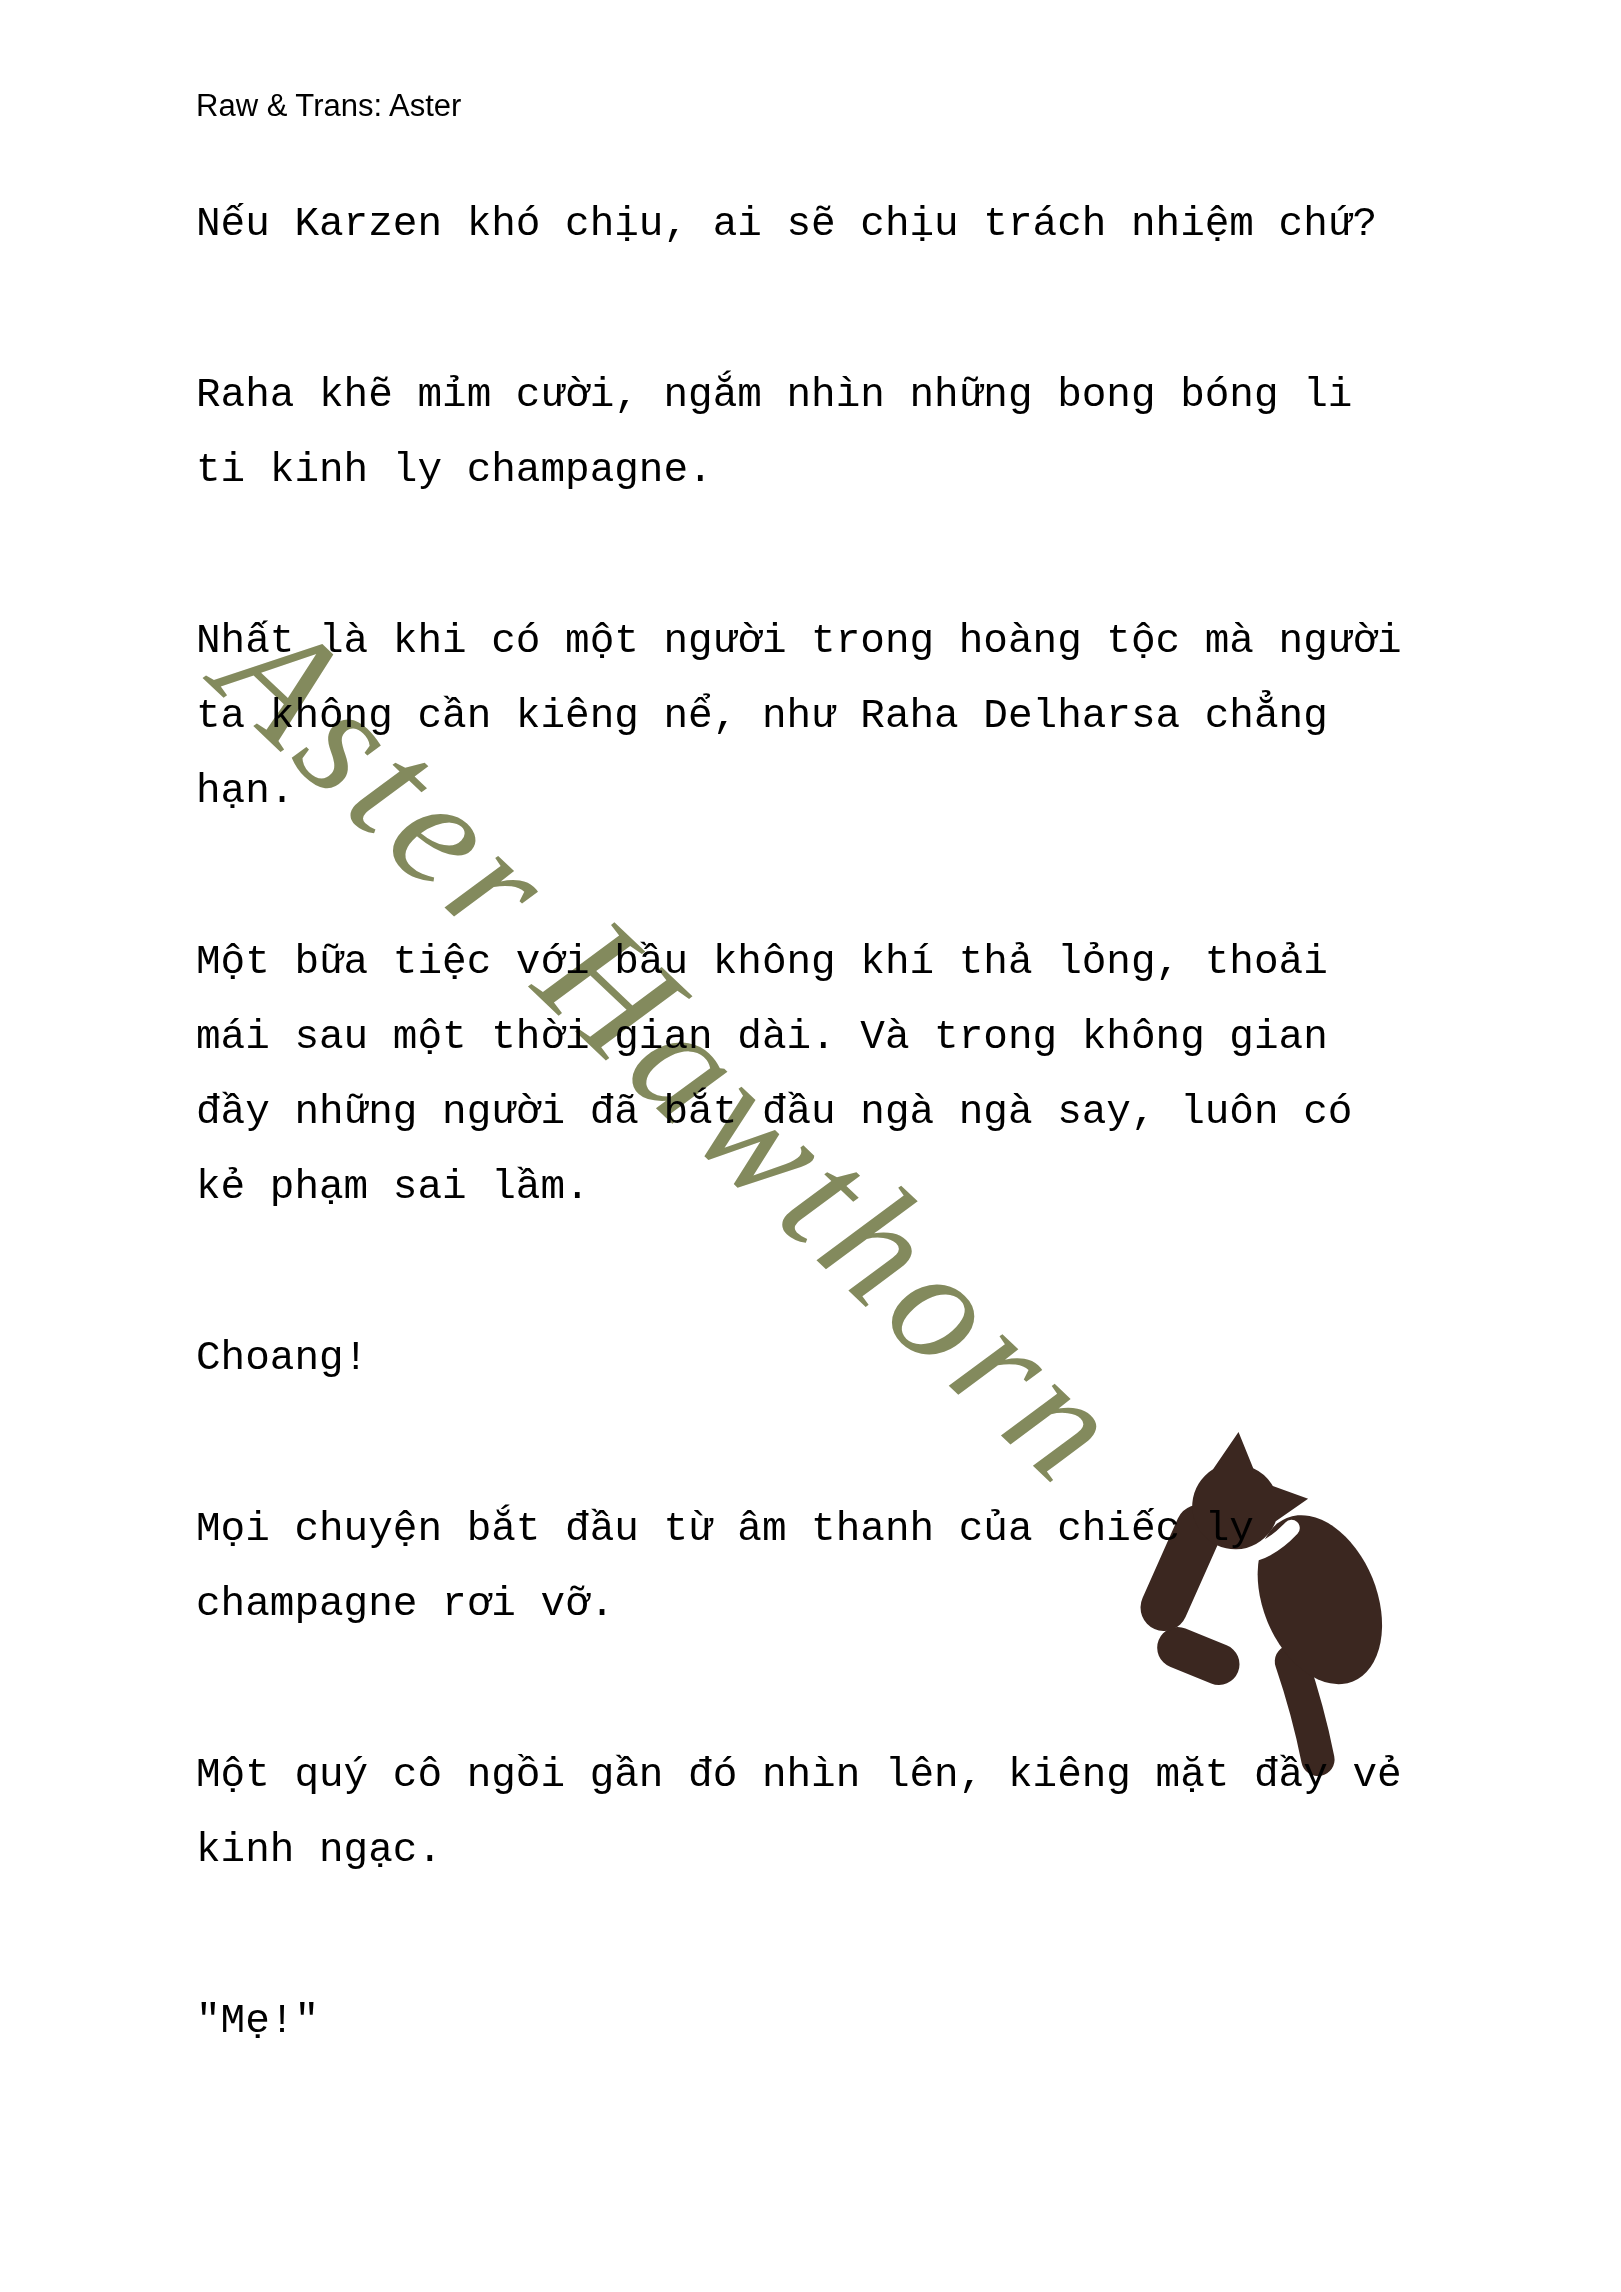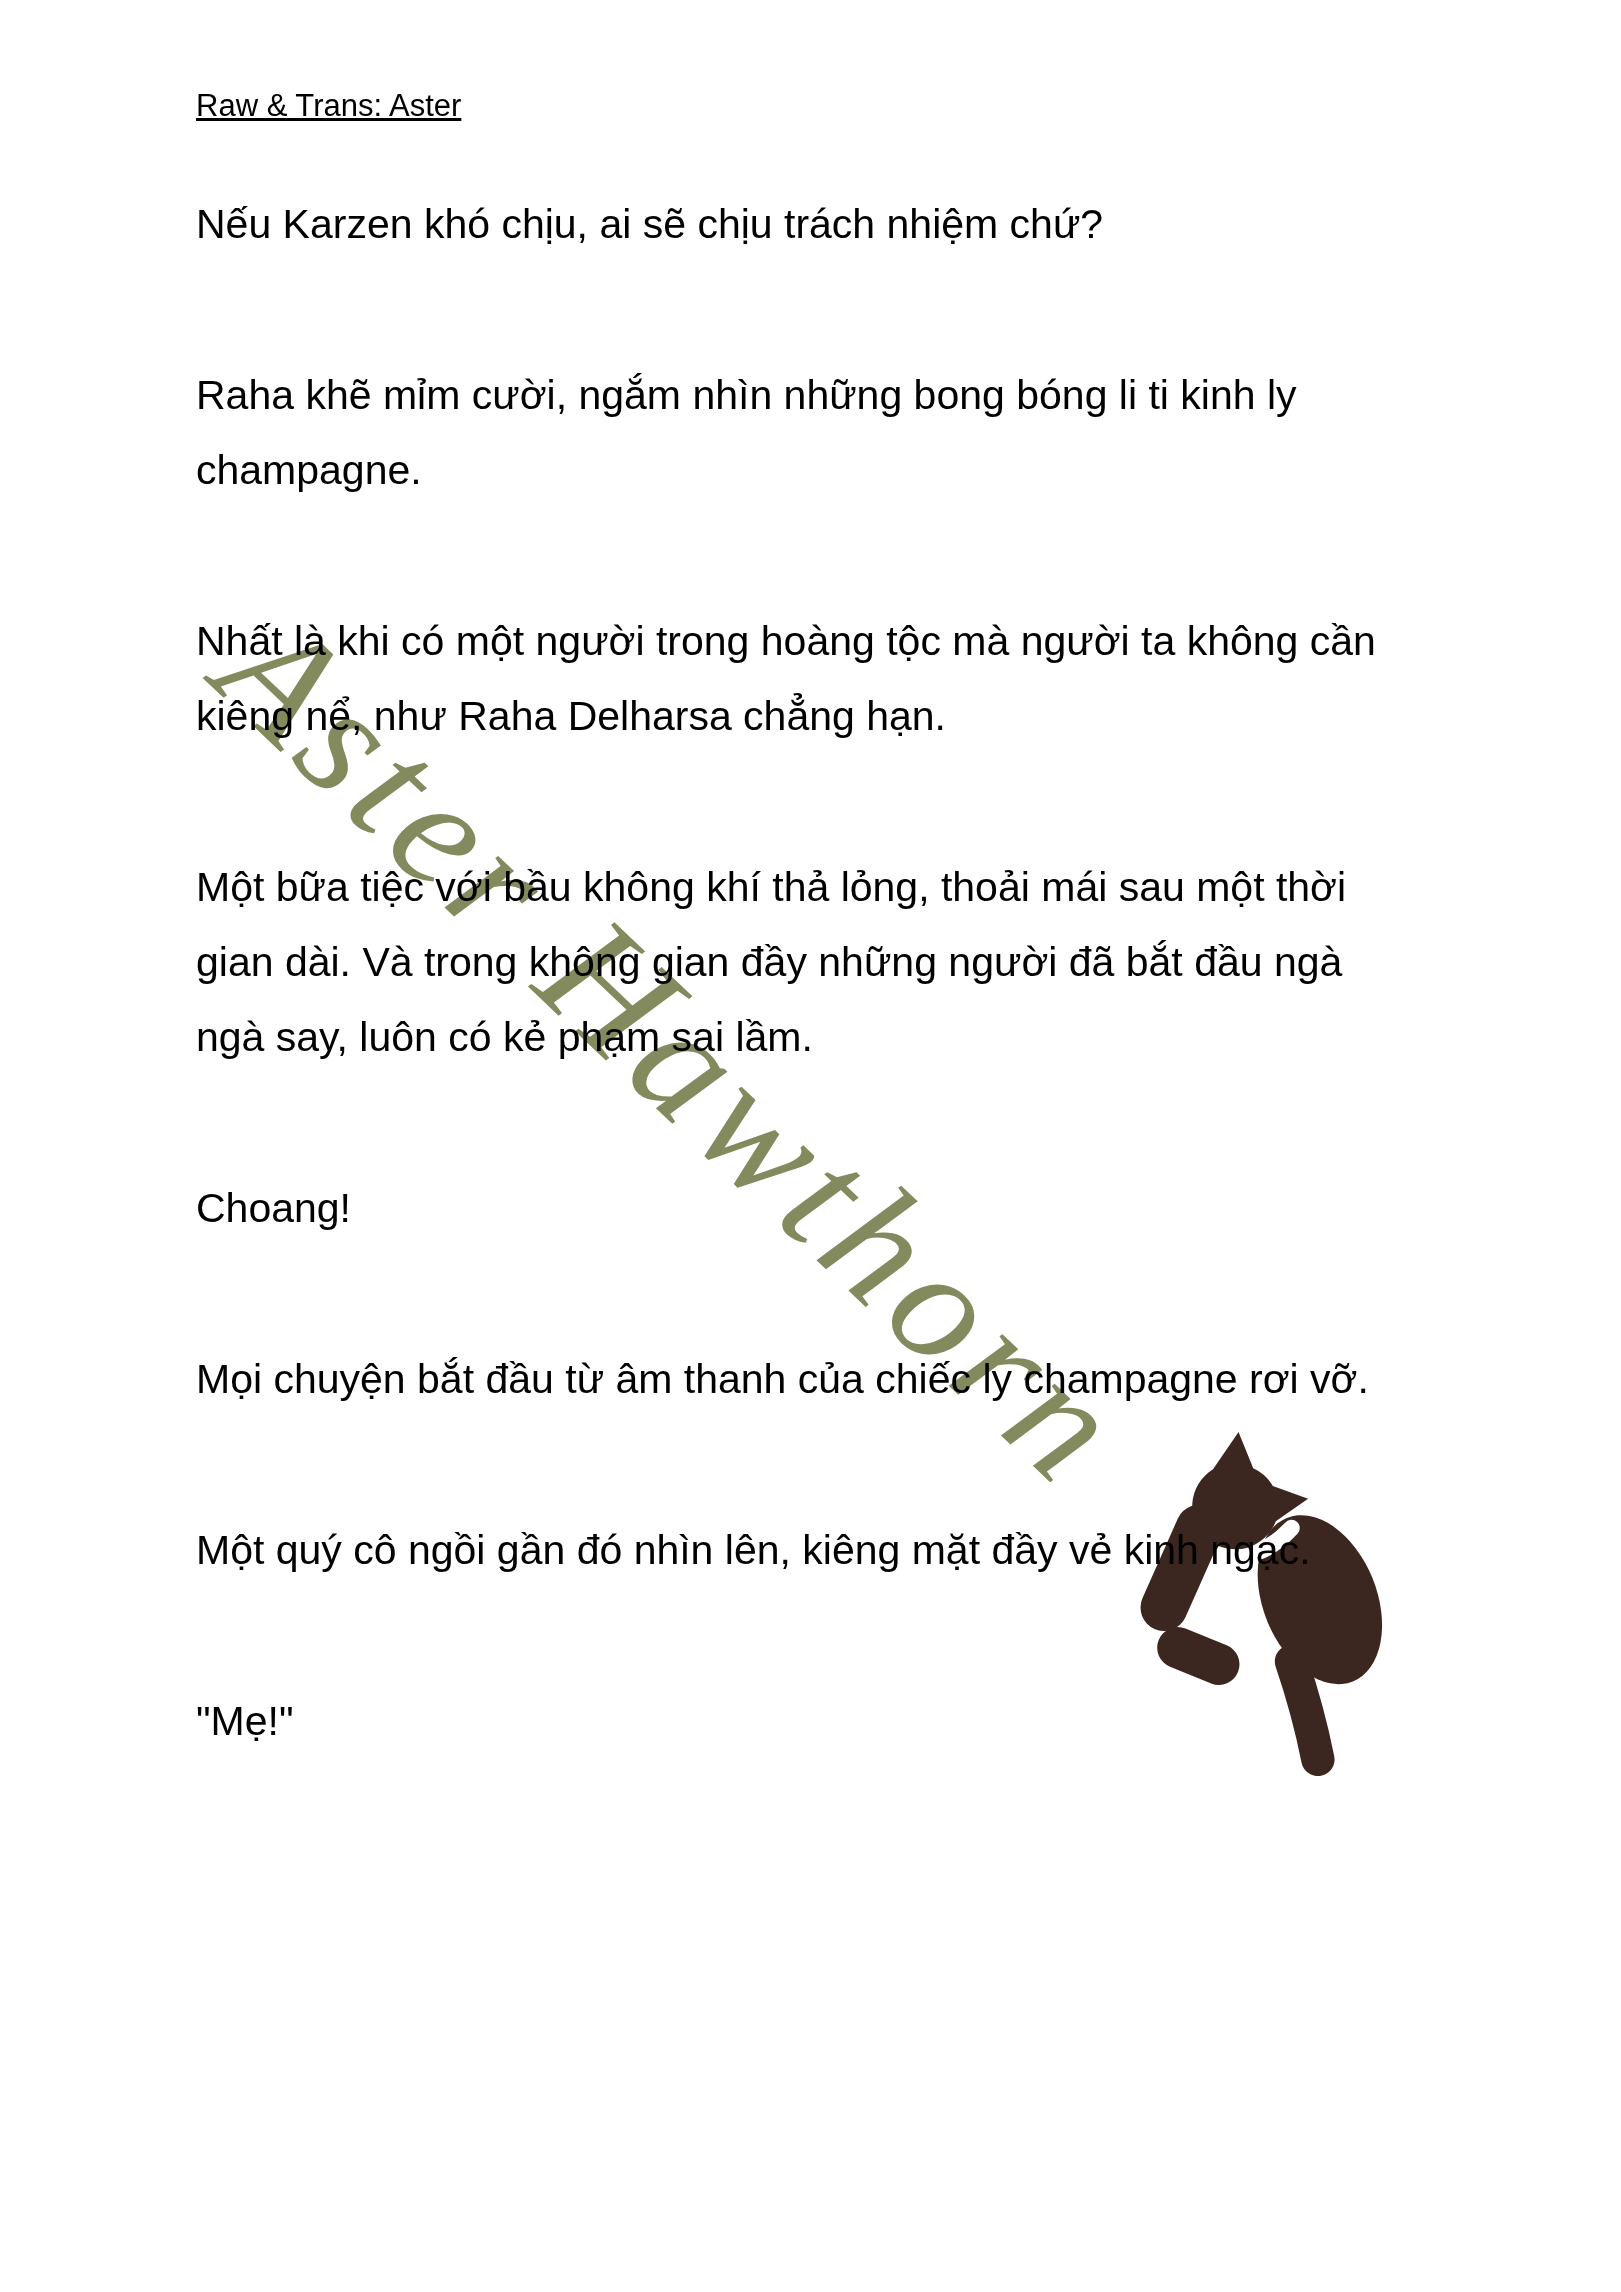--- a/index.html
+++ b/index.html
@@ -8,21 +8,21 @@
     width:1621px;height:2293px;
     background:#ffffff;
     overflow:hidden;
     font-family:"Liberation Serif", serif;
     color:#000000;
   }
   .credit{
     position:absolute;left:196px;top:86px;
     font-family:"Liberation Sans", sans-serif;
     font-size:31px;line-height:39px;color:#000;
-    z-index:3;white-space:nowrap;text-decoration:underline;
+    z-index:3;white-space:nowrap;
   }
   .watermark{
     position:absolute;left:302px;top:586px;
     font-family:"Liberation Serif", serif;
     font-style:italic;
     font-size:162px;line-height:162px;
     letter-spacing:9.8px;
     color:#7d8455;opacity:0.95;
     transform:rotate(43.5deg);
     transform-origin:0 0;
@@ -35,21 +35,21 @@
     z-index:2;
   }
   .content{
     position:absolute;left:196px;top:187px;width:1225px;
     z-index:3;
   }
   .content p{
     margin:0 0 96px 0;
     font-size:41px;
     line-height:75px;
-    font-family:Liberation Sans, sans-serif;
+    font-family:Liberation Mono, monospace;
   }
 </style>
 </head>
 <body>
 
 <div class="page">
 
   <div class="watermark">Aster Hawthorn</div>
 
   <div class="cat">

